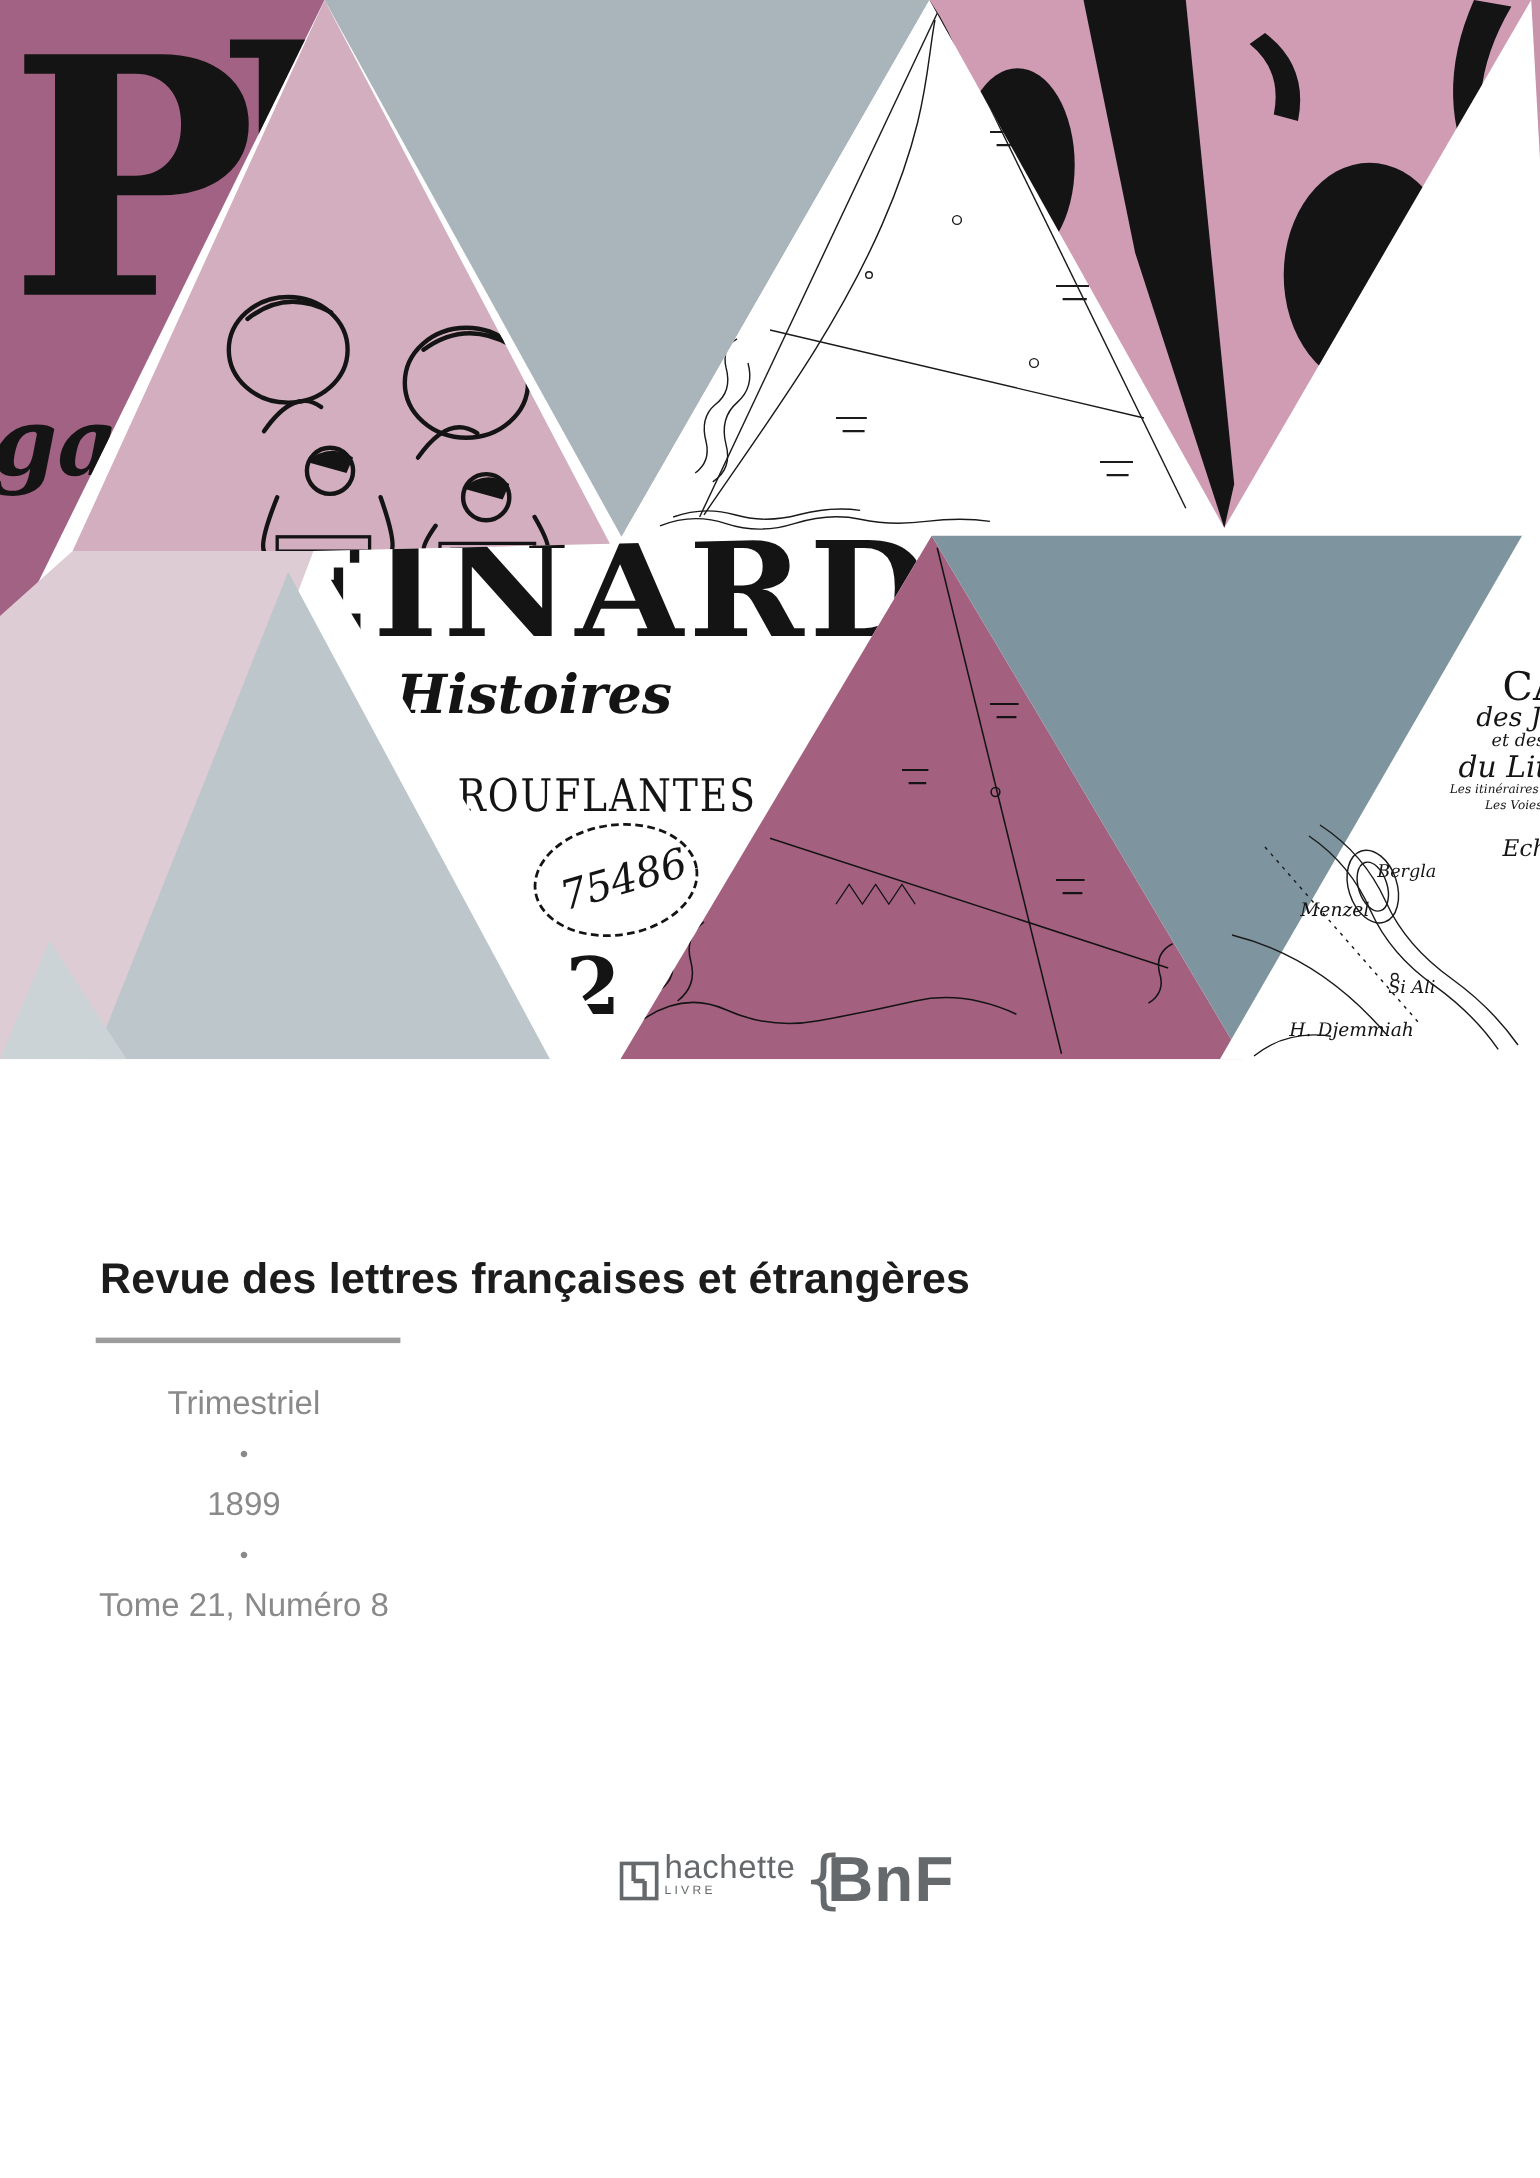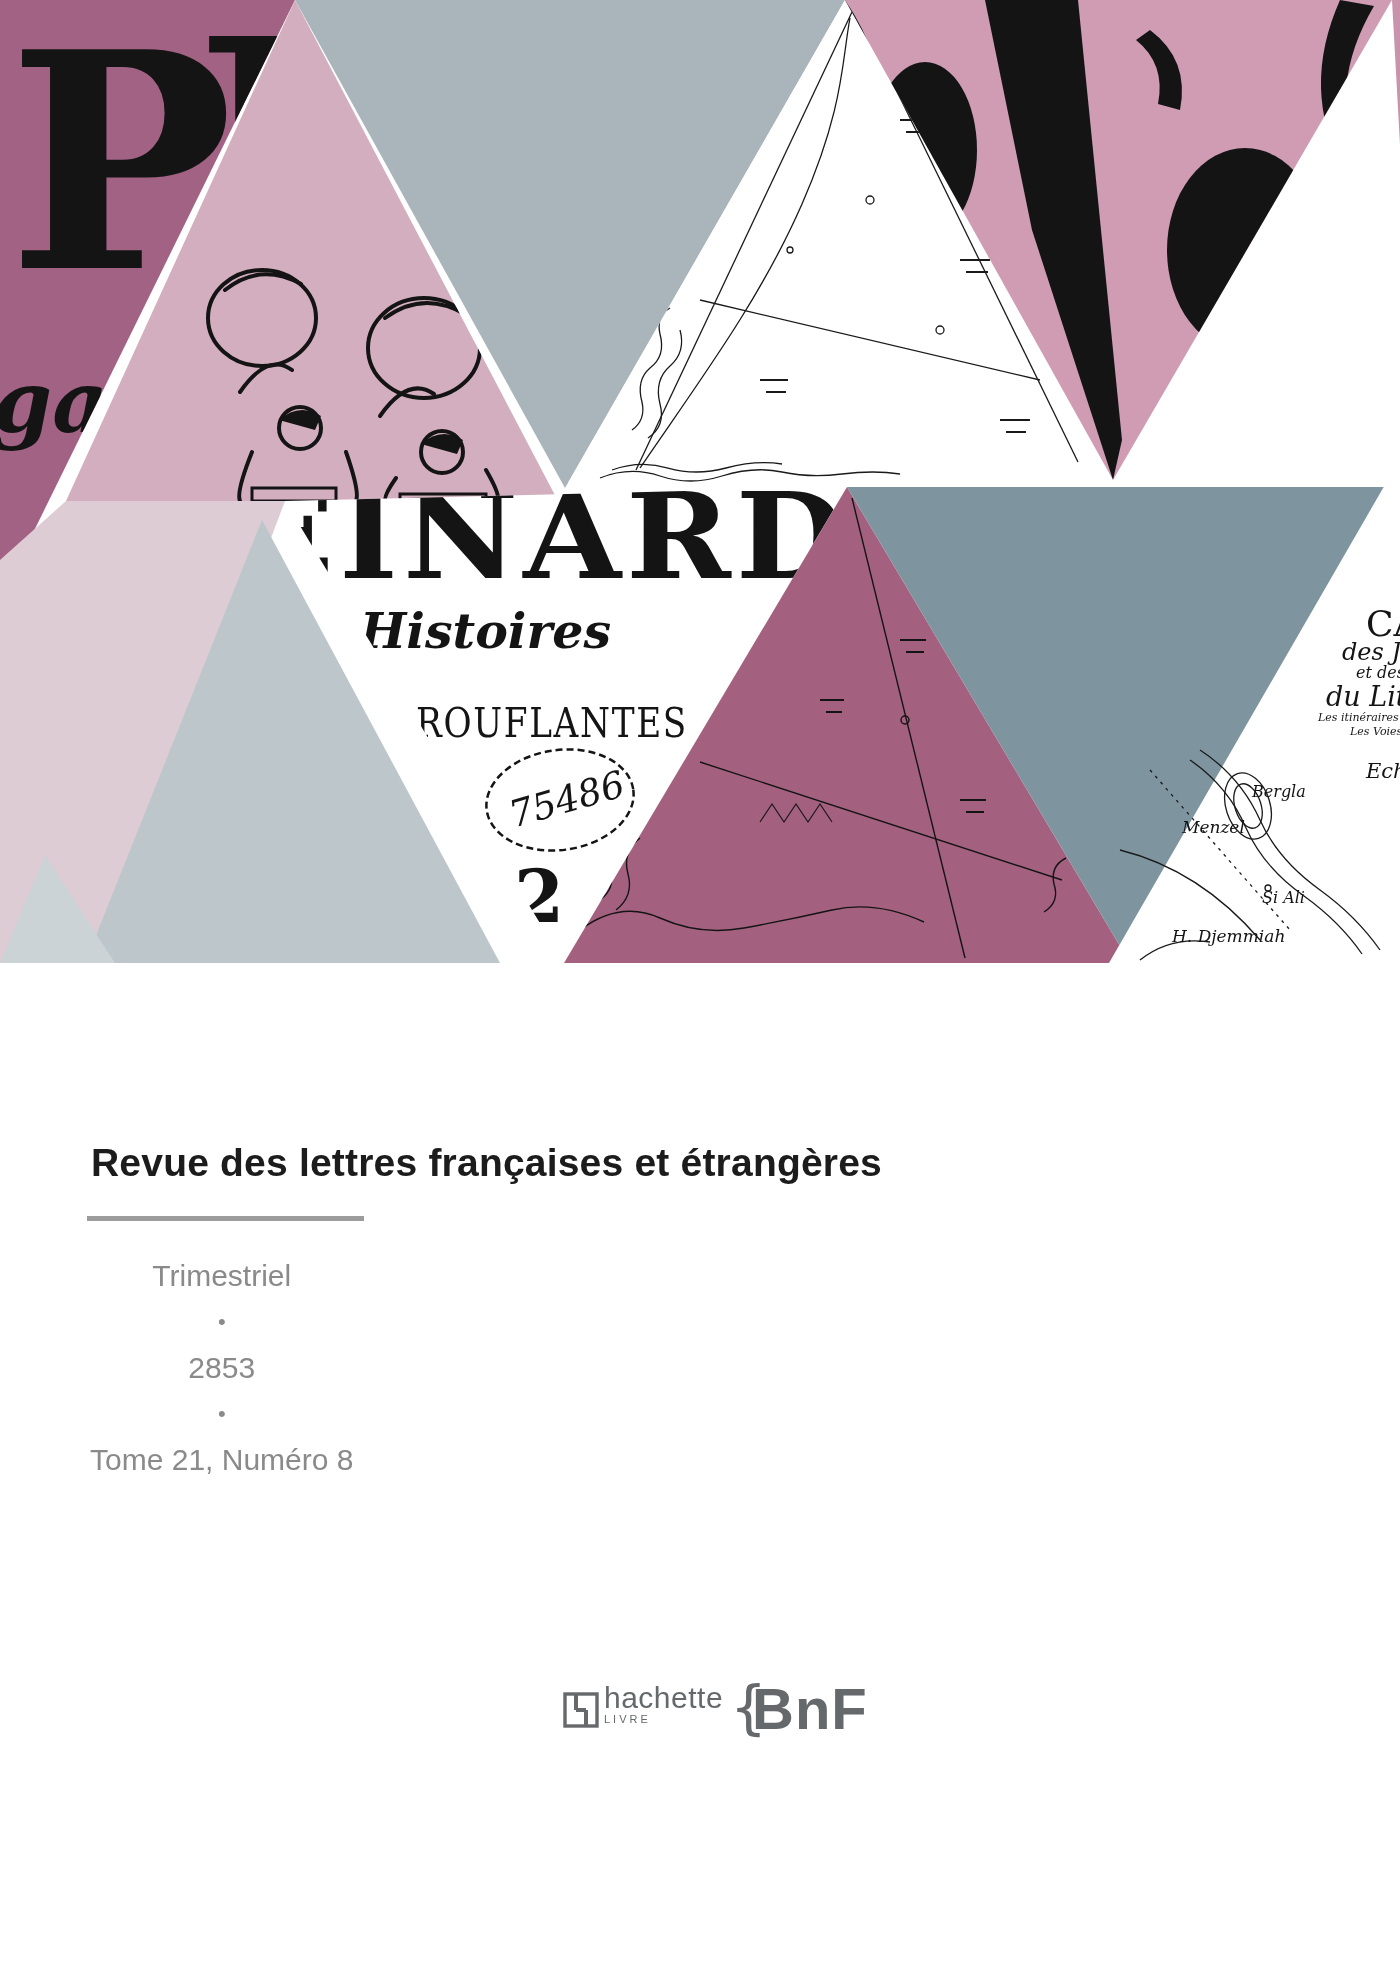--- a/index.html
+++ b/index.html
@@ -190,21 +190,21 @@
       </g>
     </g>
   </svg>
 
   <div class="title-block">
     <h1 class="page-title">Revue des lettres françaises et étrangères</h1>
     <div class="title-rule"></div>
     <div class="edition-line">
       <span>Trimestriel</span>
       <span class="bullet">•</span>
-      <span>2853</span>
+      <span>1899</span>
       <span class="bullet">•</span>
       <span>Tome 21, Numéro 8</span>
     </div>
   </div>
 
   <div class="publisher">
     <svg class="h-mark" width="36" height="36" viewBox="0 0 36 36">
       <rect x="2" y="2" width="32" height="32" fill="none" stroke="#65696c" stroke-width="3.4"></rect>
       <path d="M13,2 V18 M13,18 H23 M23,18 V34" fill="none" stroke="#65696c" stroke-width="4"></path>
     </svg>

